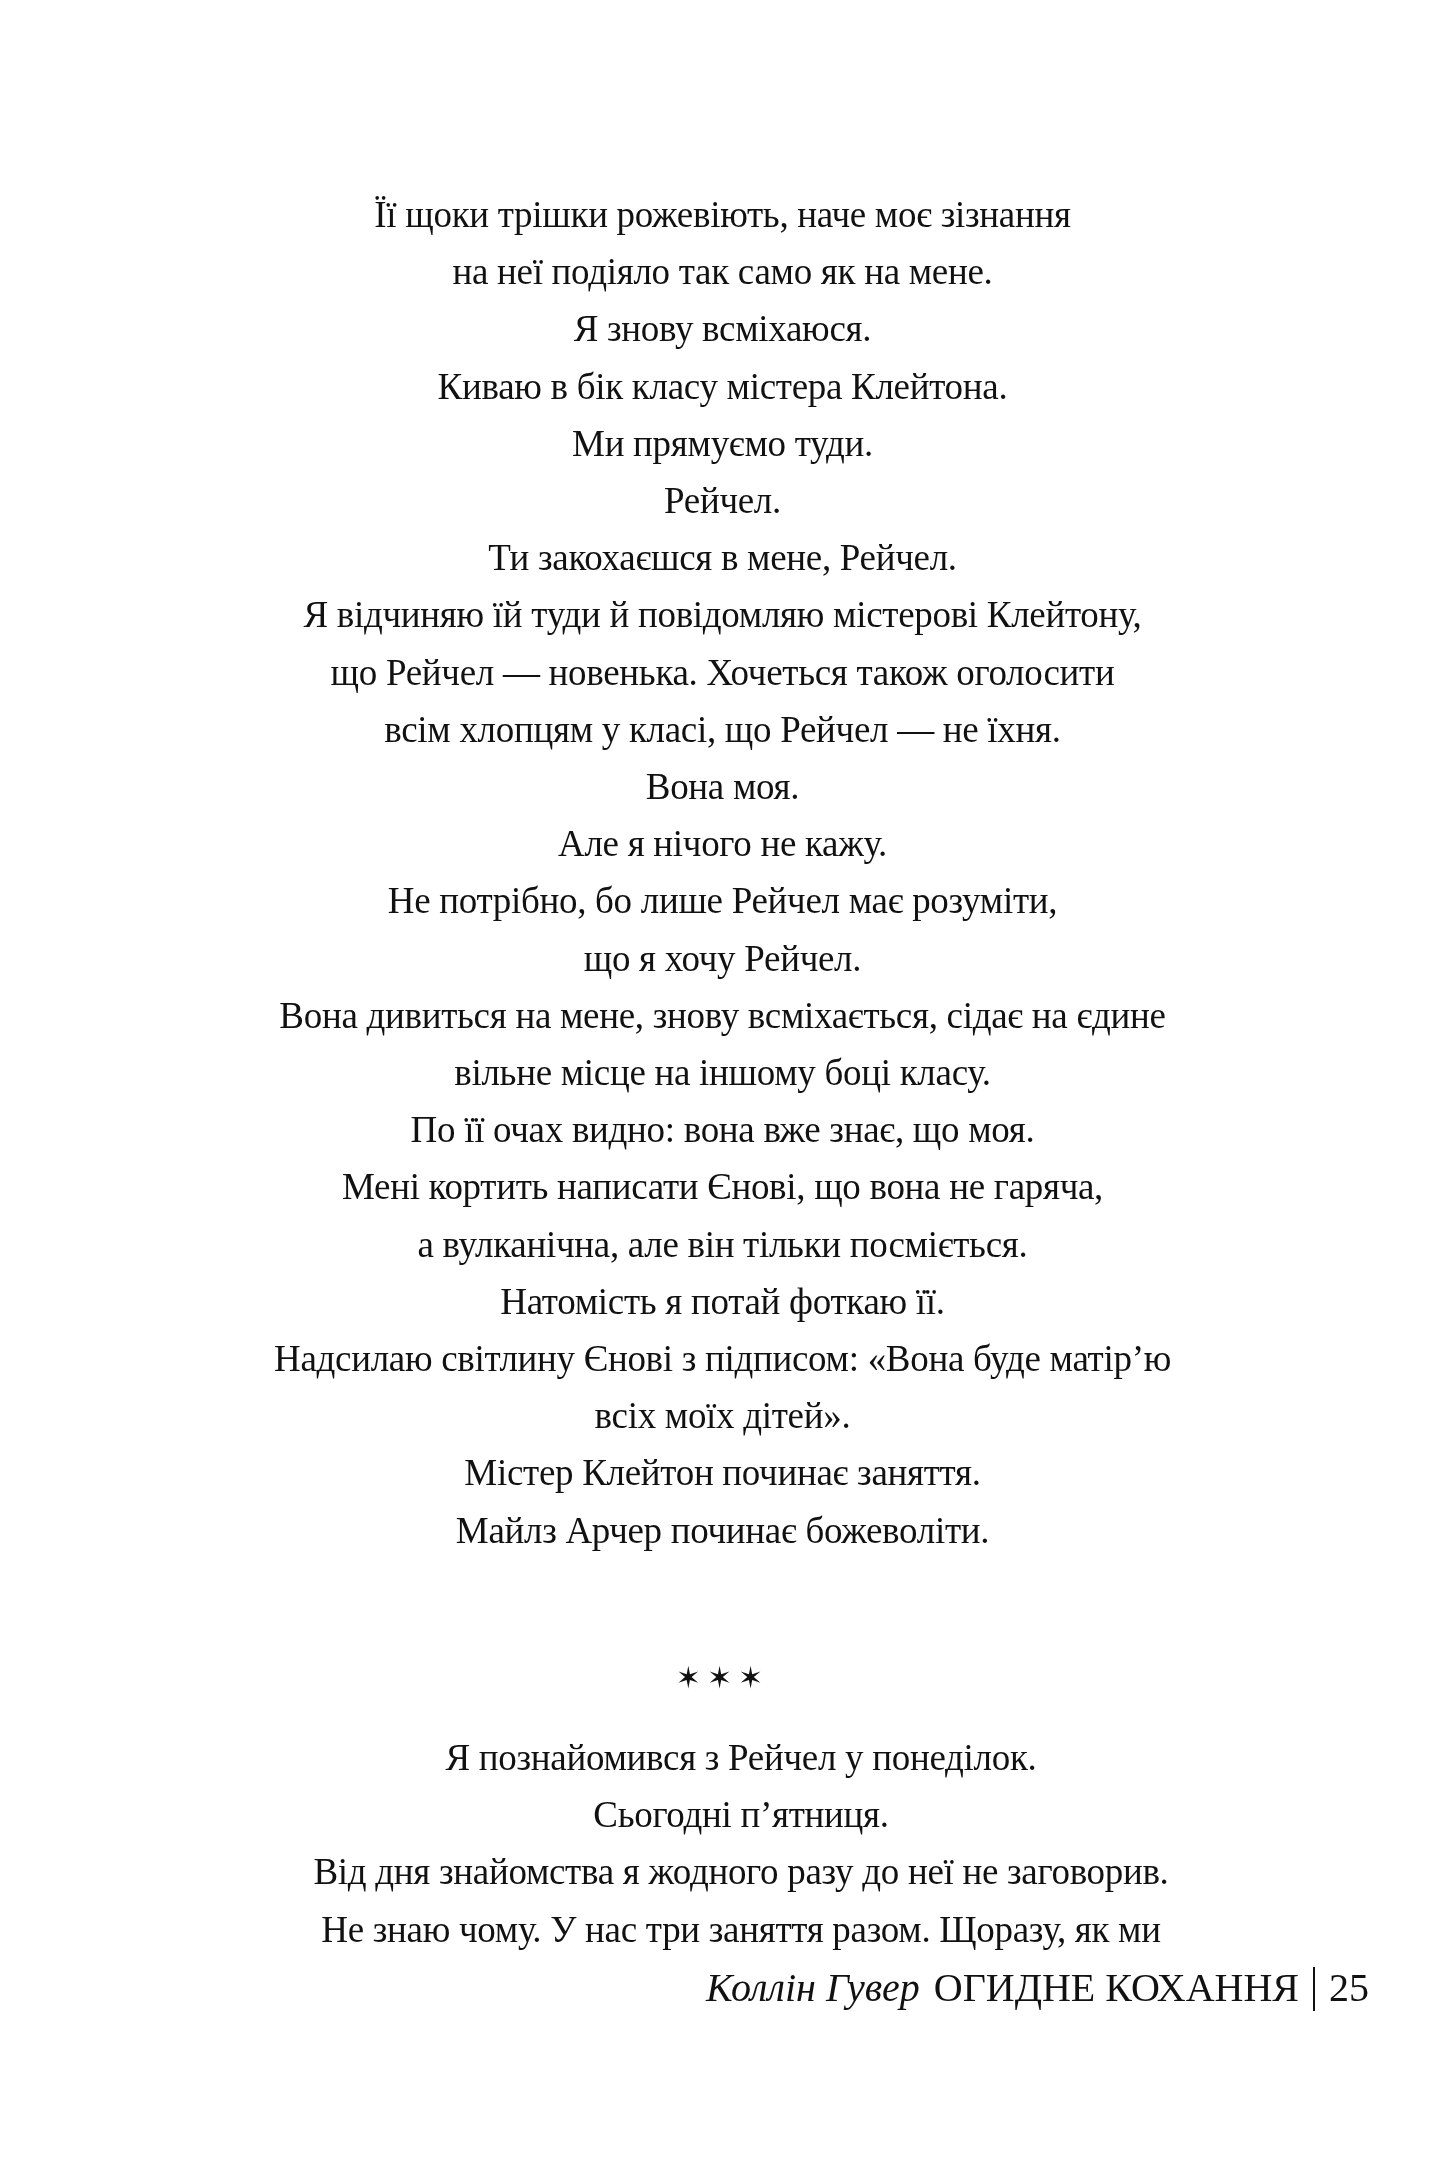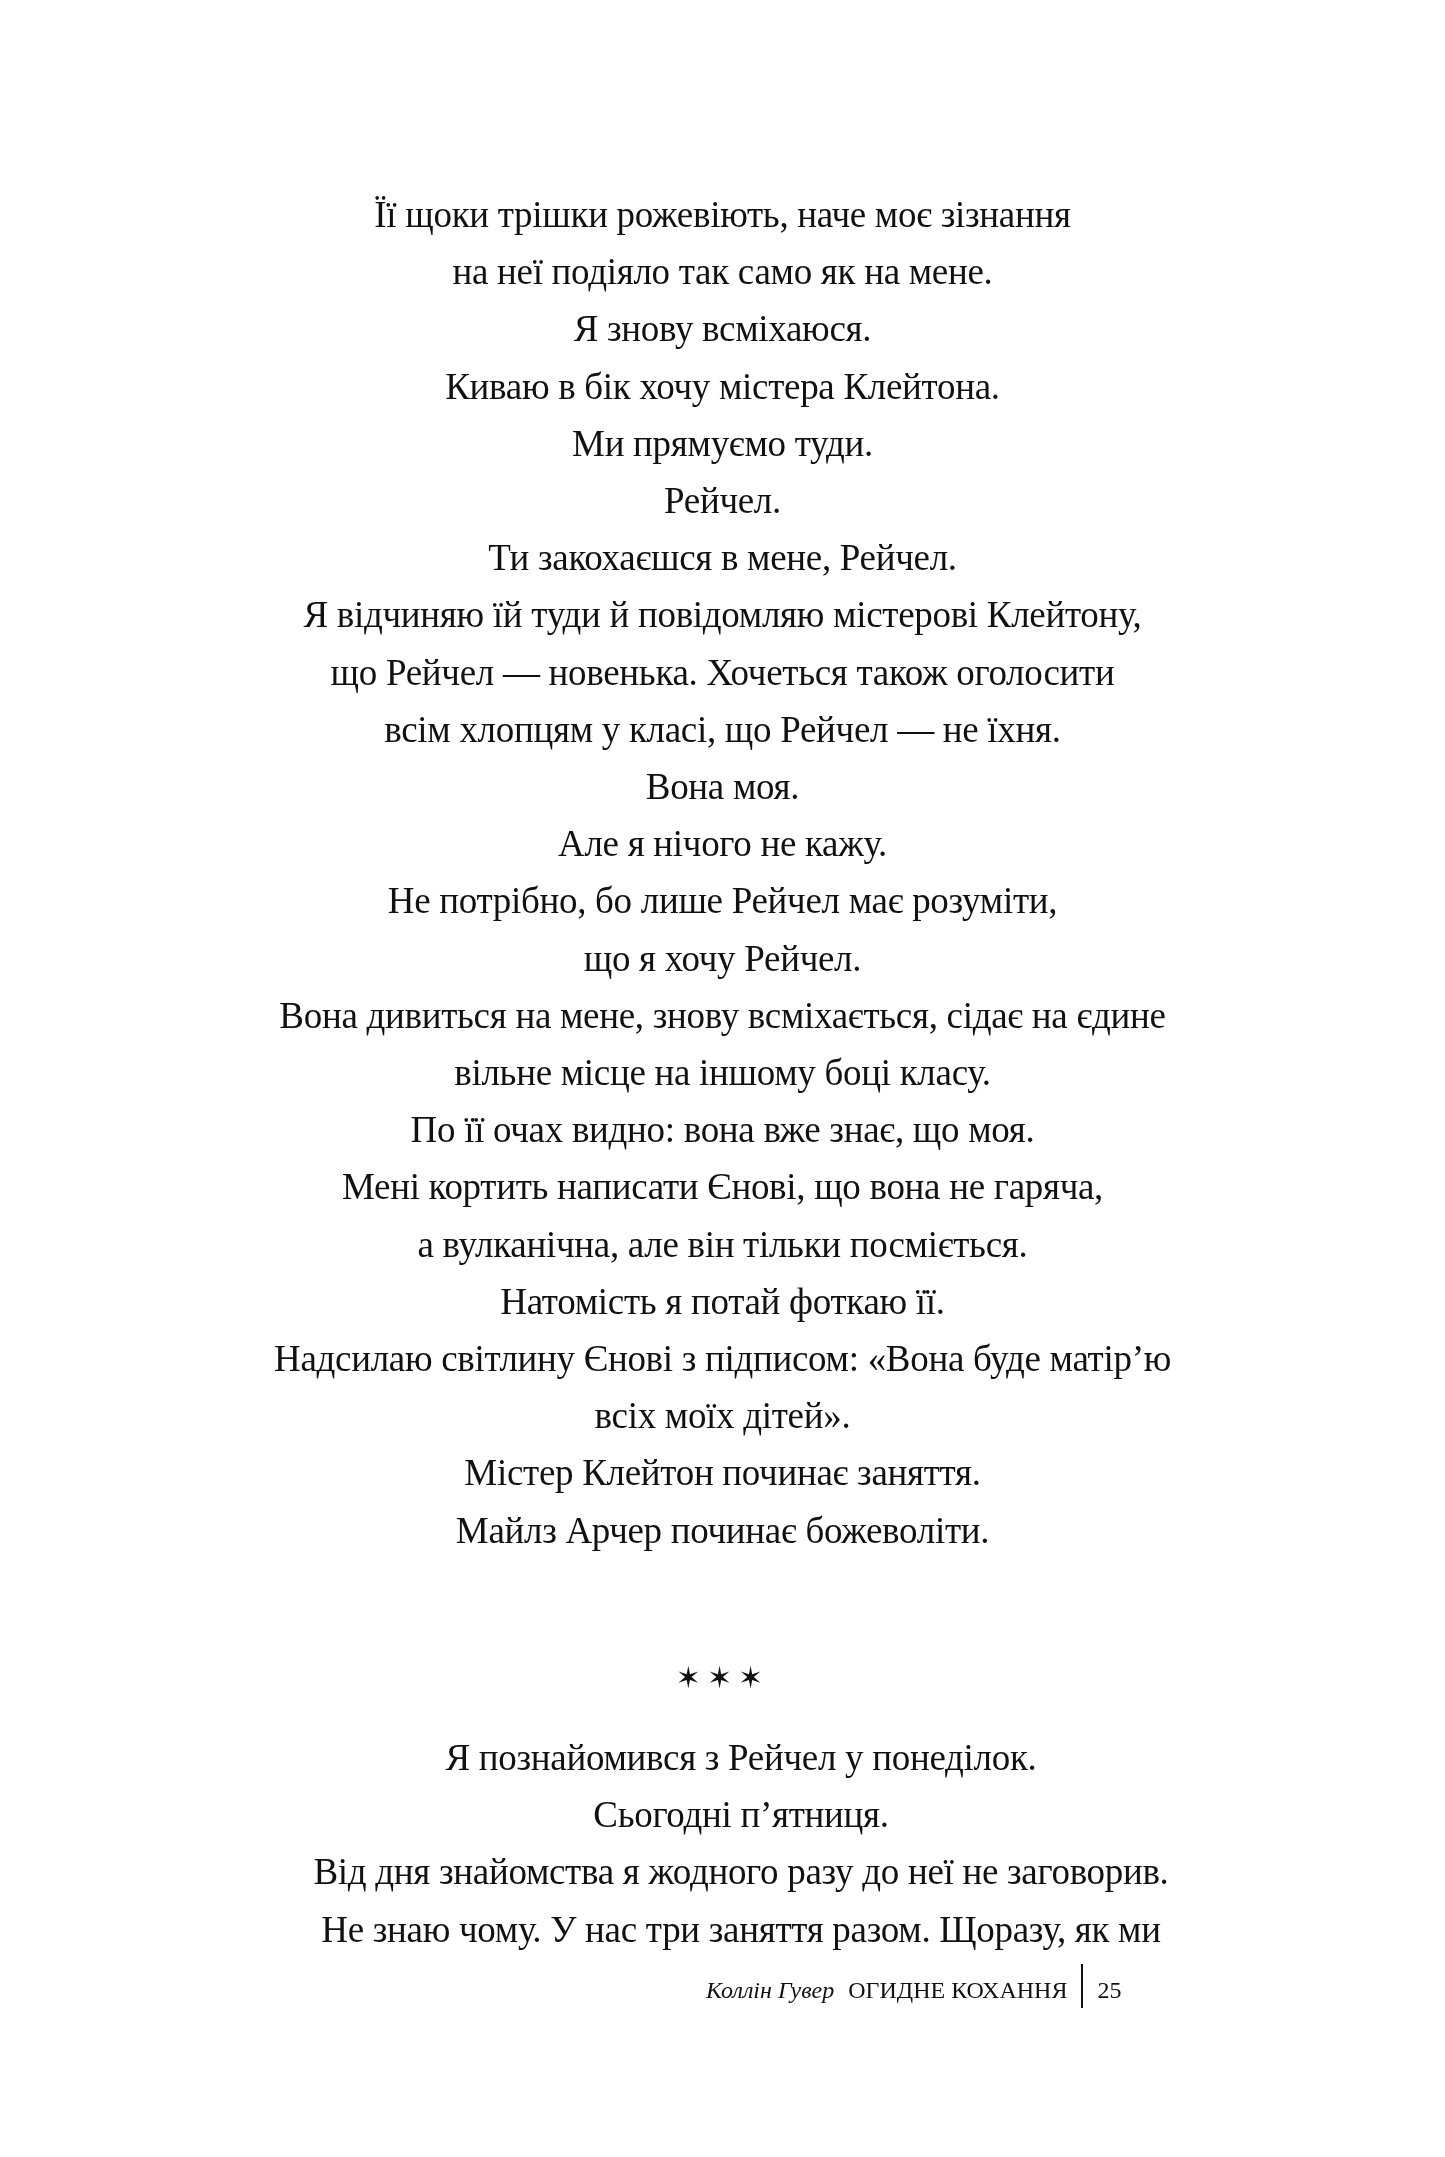--- a/index.html
+++ b/index.html
@@ -6,33 +6,33 @@
   body { width:1445px; height:2157px; position:relative; overflow:hidden;
          font-family:"Liberation Serif","DejaVu Serif",serif; color:#111; }
   .text { position:absolute; left:0; right:0; top:186px; text-align:center;
           font-size:37px; line-height:57.2px; letter-spacing:-0.3px; }
   .line { display:block; white-space:nowrap; }
   .it { }
   .sep { position:absolute; left:0; right:0; top:1660px; text-align:center;
          font-size:30px; letter-spacing:6px; }
   .text2 { position:absolute; left:0; right:0; top:1729px; text-align:center;
           font-size:37px; line-height:57.2px; letter-spacing:-0.3px;margin-left:37px; }
-  .footer { position:absolute; left:706px; top:1964px; font-size:24px; white-space:nowrap; }
+  .footer { position:absolute; left:706px; top:1964px; font-size:40px; white-space:nowrap; }
   .footer .author { font-style:italic; margin-right:14px; }
   .footer .bar { display:inline-block; width:2px; height:44px; background:#111;
                  vertical-align:-10px; margin:0 14px; }
 </style>
 </head>
 <body>
 
 <div class="text" id="sec1">
     <span class="line"><span>Її щоки трішки рожевіють, наче моє зізнання</span></span>
     <span class="line"><span>на неї подіяло так само як на мене.</span></span>
     <span class="line"><span>Я знову всміхаюся.</span></span>
-    <span class="line"><span>Киваю в бік хочу містера Клейтона.</span></span>
+    <span class="line"><span>Киваю в бік класу містера Клейтона.</span></span>
     <span class="line"><span>Ми прямуємо туди.</span></span>
     <span class="line"><span class="it">Рейчел.</span></span>
     <span class="line"><span class="it">Ти закохаєшся в мене, Рейчел.</span></span>
     <span class="line"><span>Я відчиняю їй туди й повідомляю містерові Клейтону,</span></span>
     <span class="line"><span>що Рейчел — новенька. Хочеться також оголосити</span></span>
     <span class="line"><span>всім хлопцям у класі, що Рейчел — не їхня.</span></span>
     <span class="line"><span class="it">Вона моя.</span></span>
     <span class="line"><span>Але я нічого не кажу.</span></span>
     <span class="line"><span>Не потрібно, бо лише </span><span class="it">Рейчел</span><span> має розуміти,</span></span>
     <span class="line"><span>що я хочу Рейчел.</span></span>

